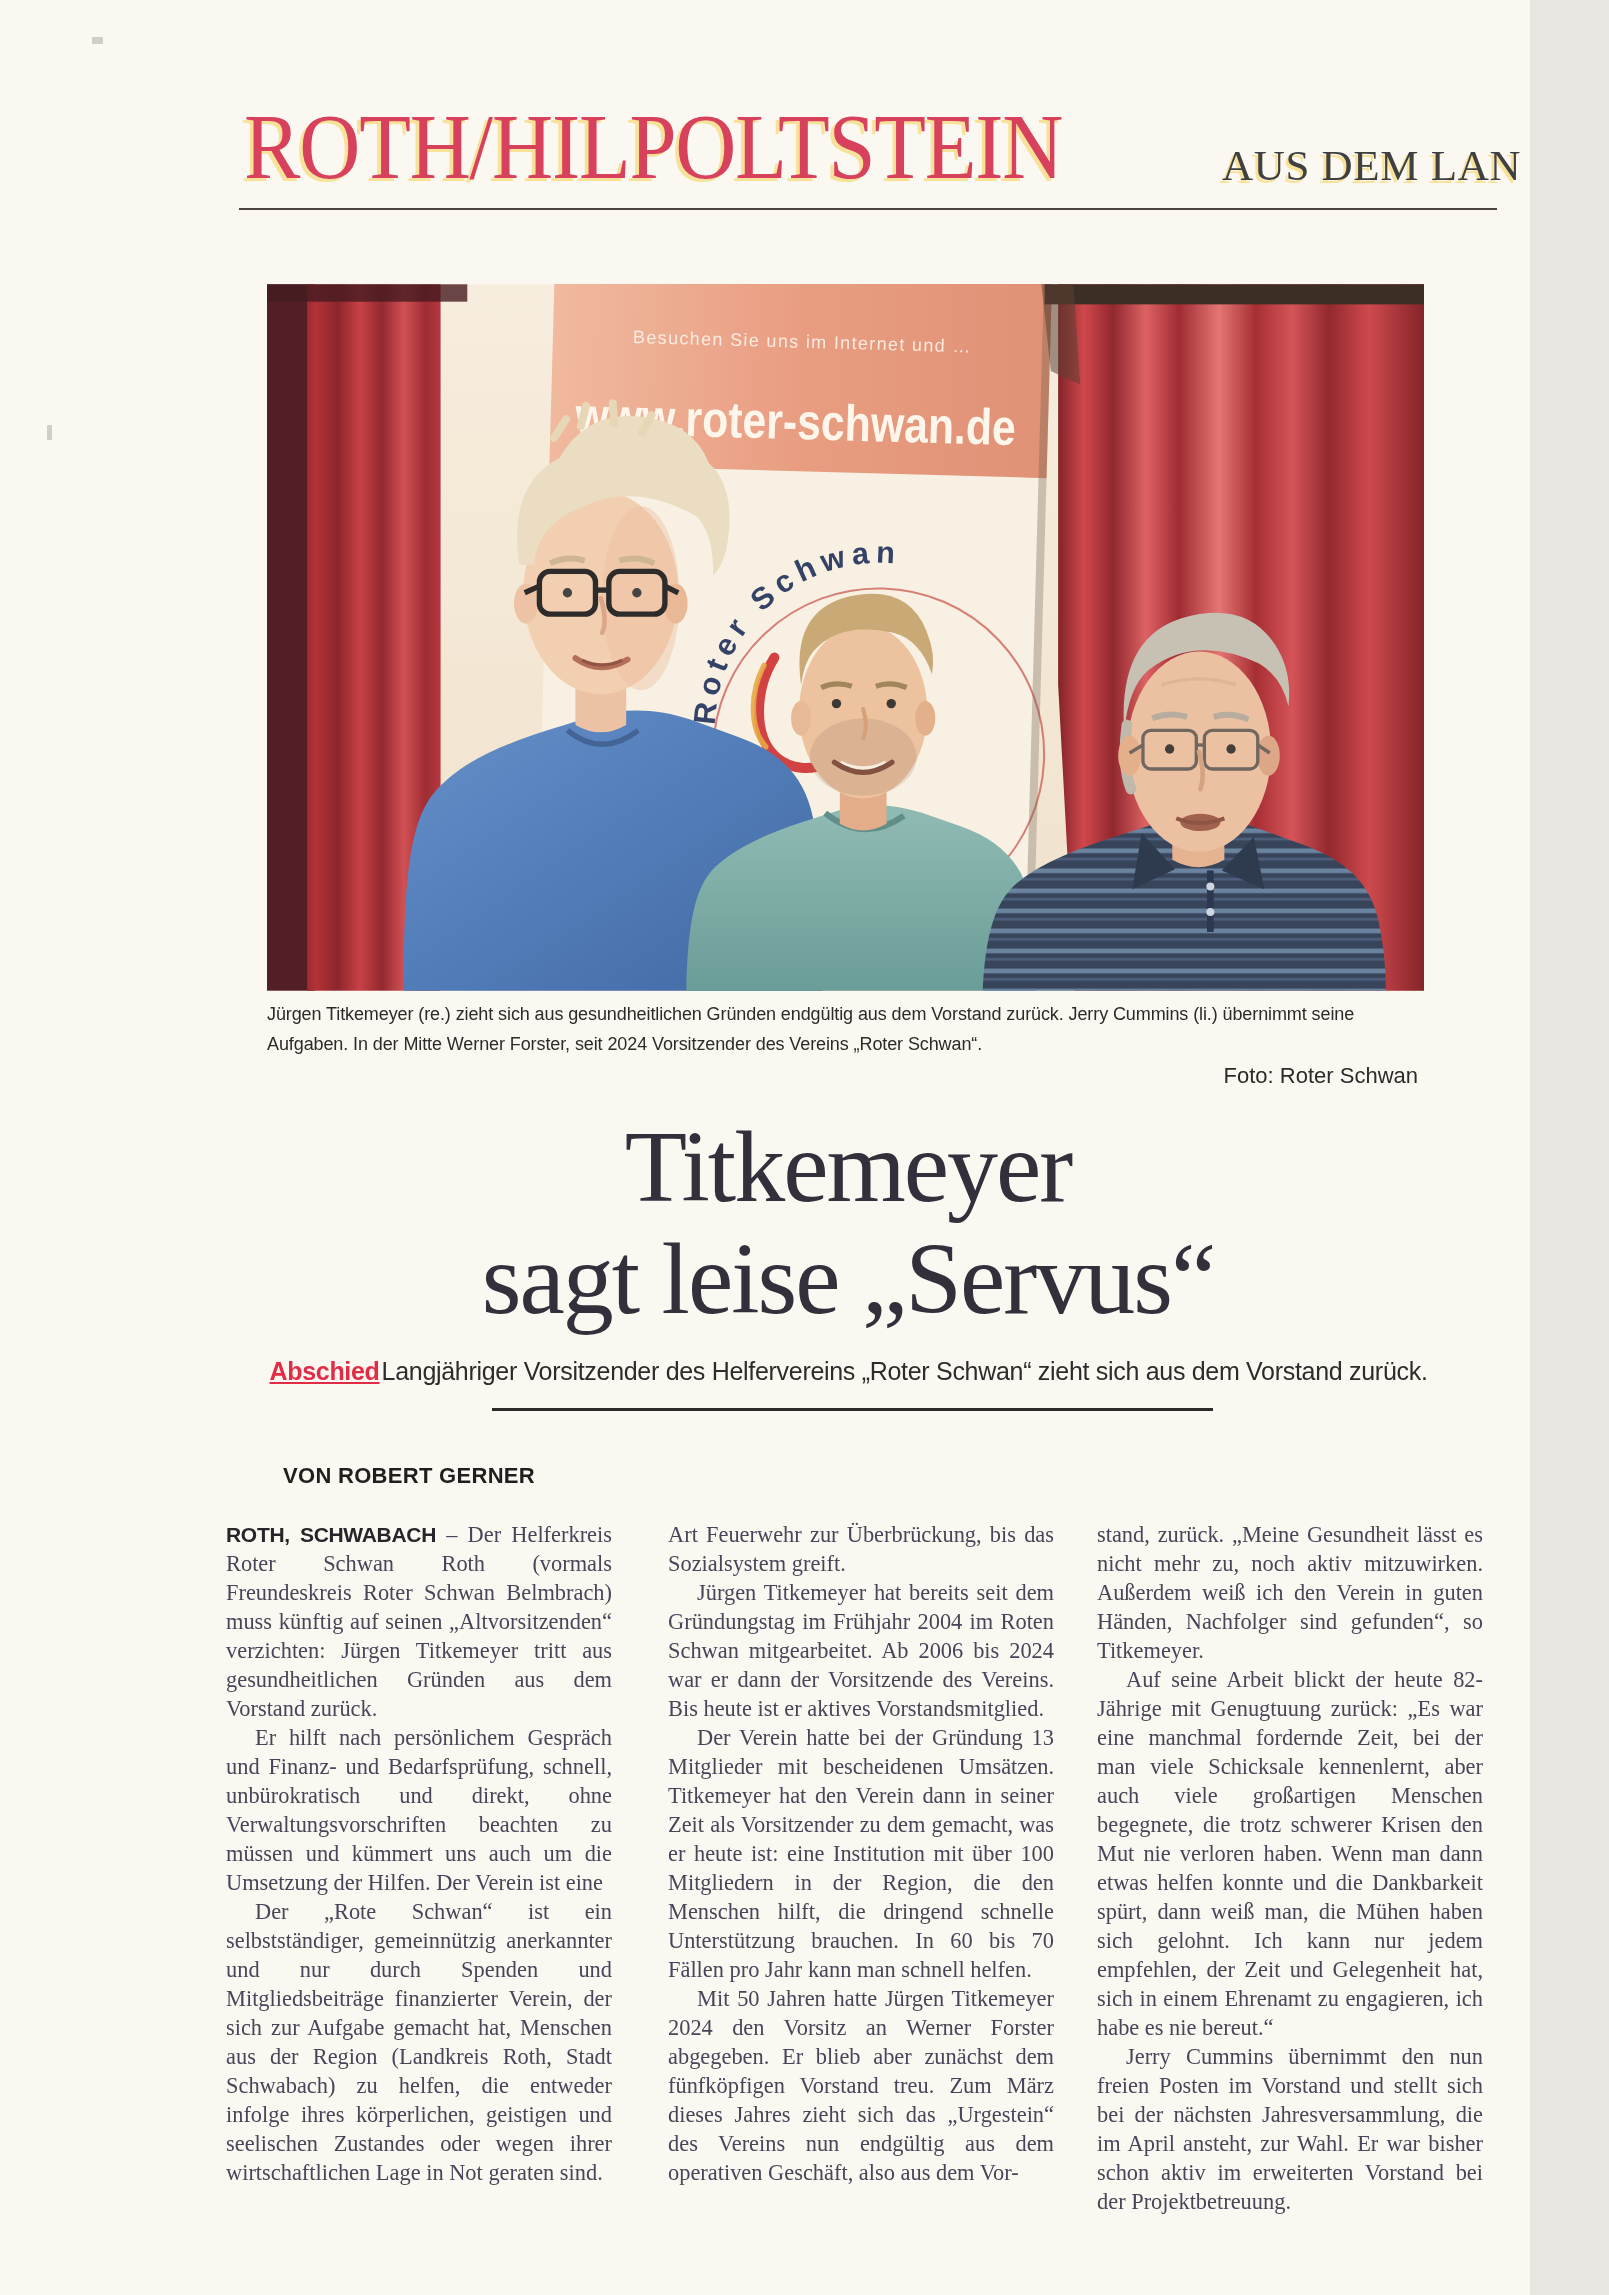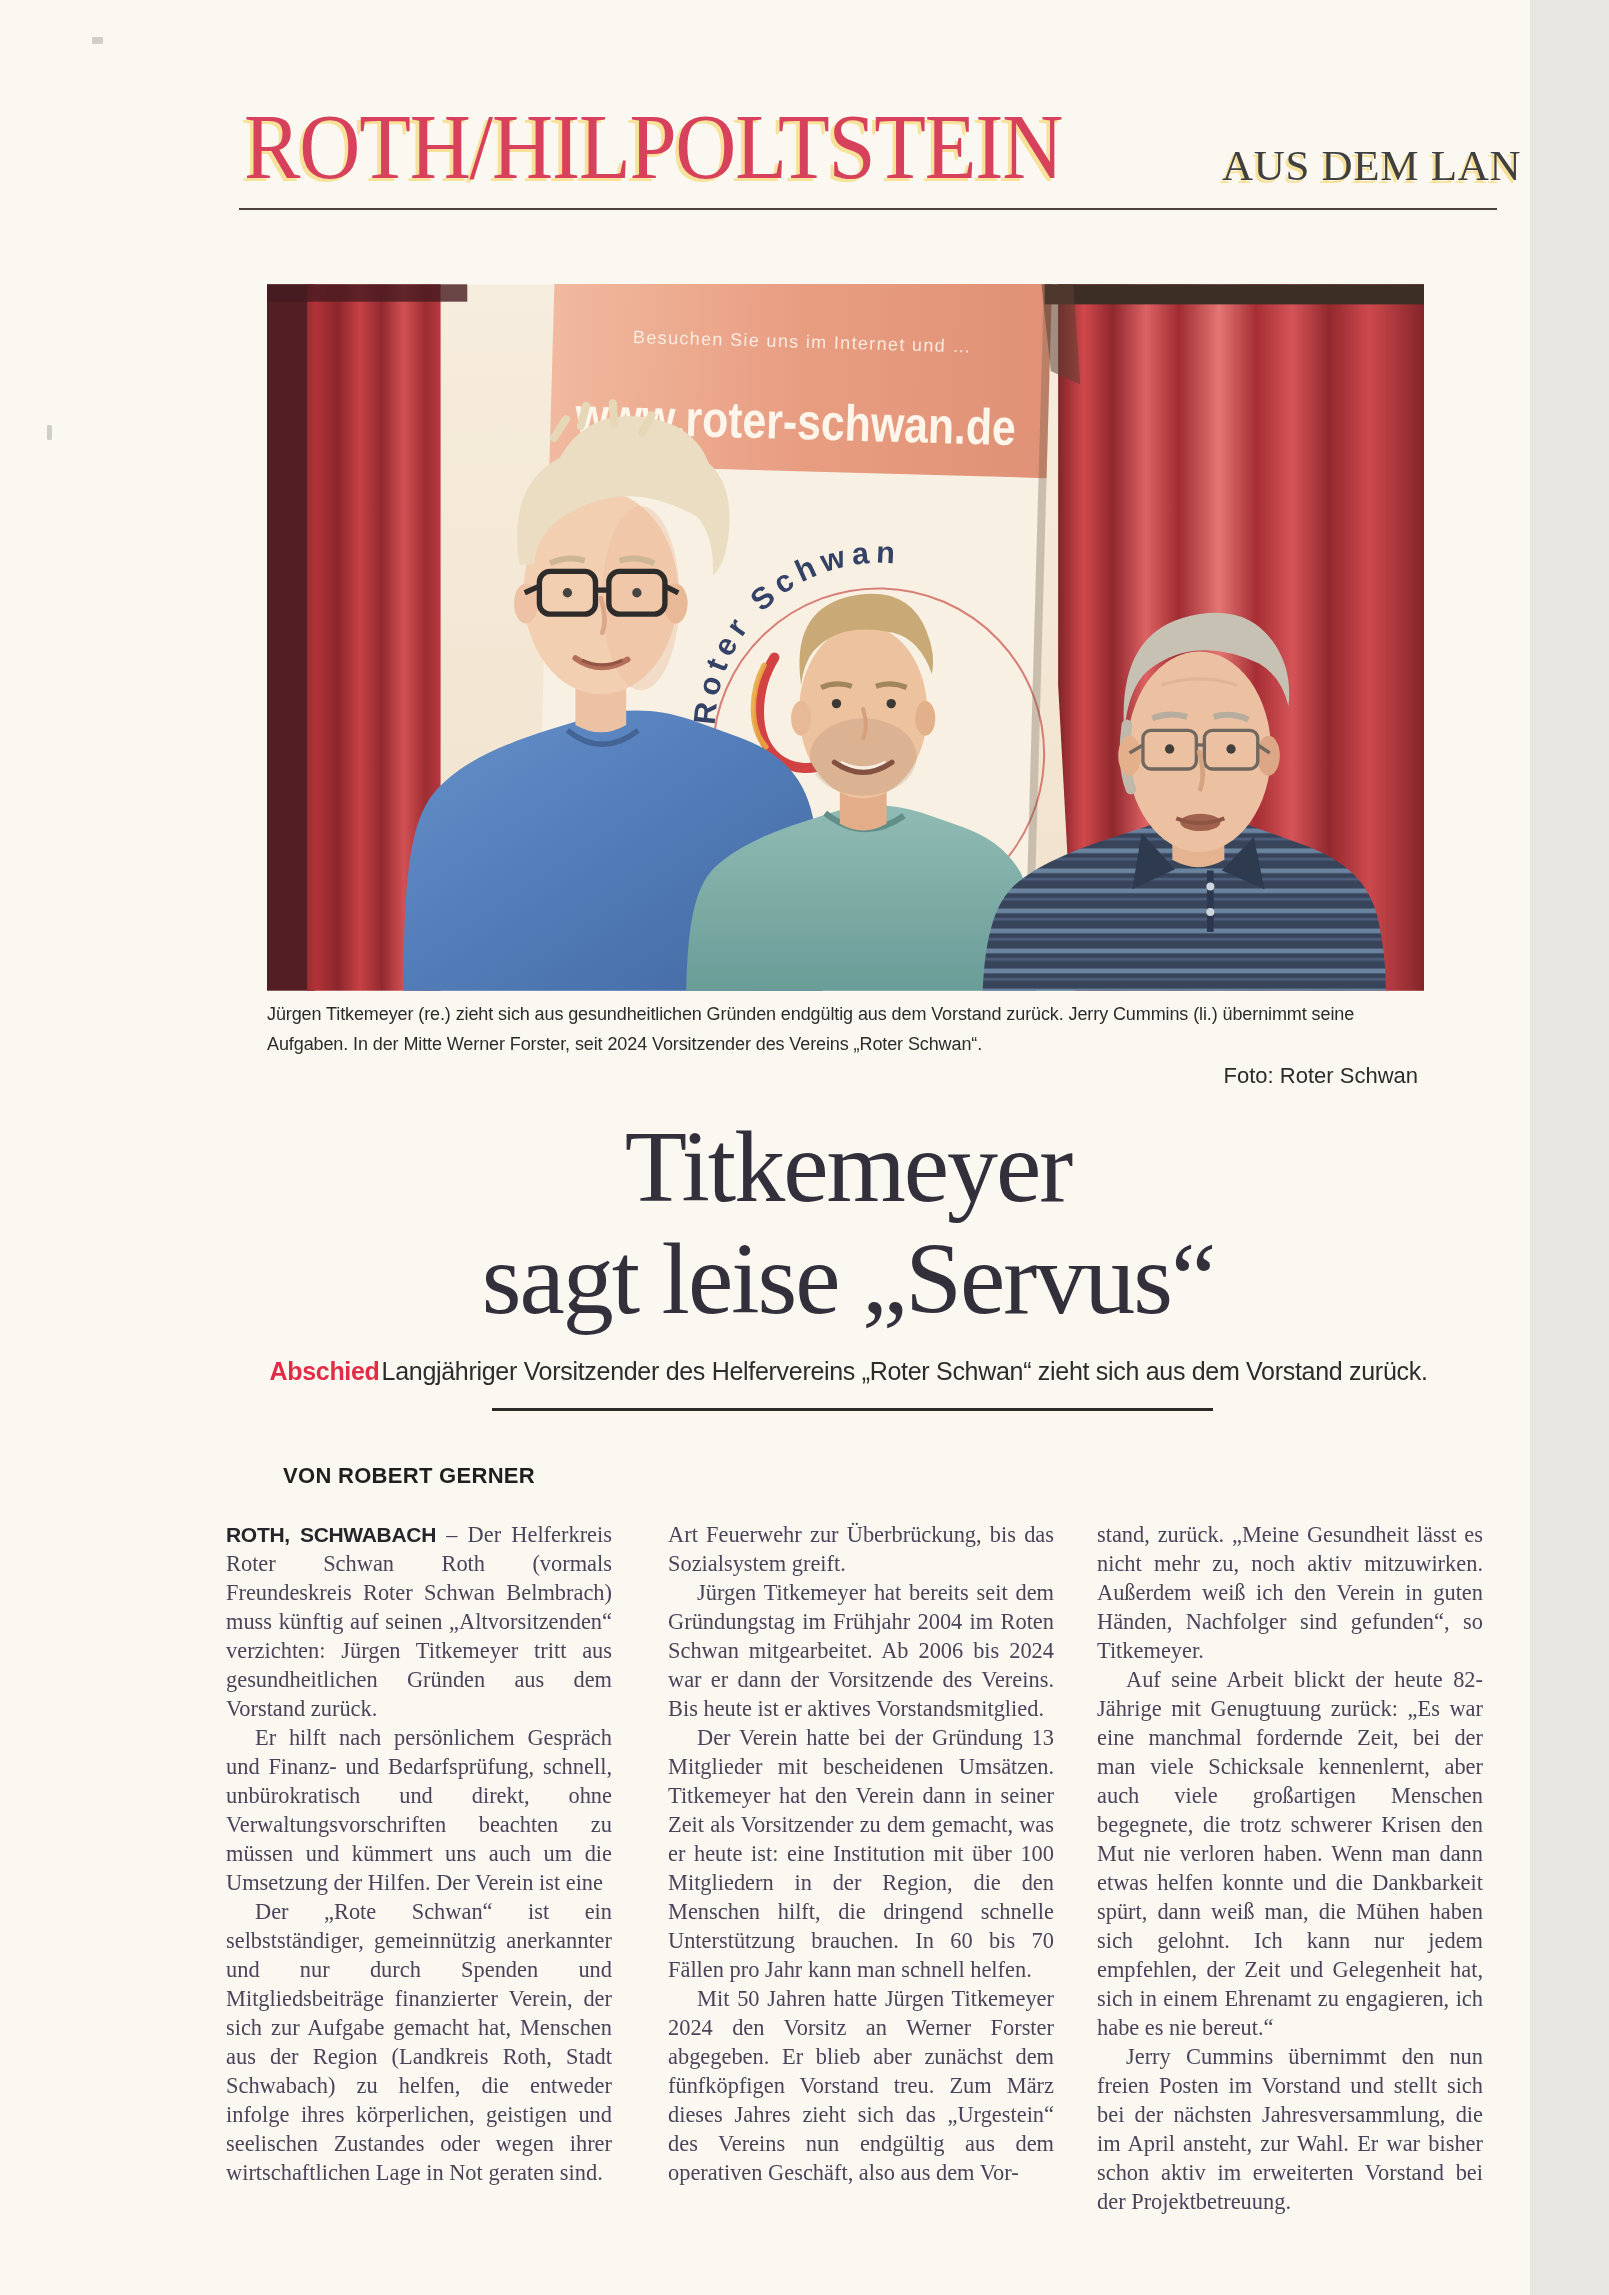--- a/index.html
+++ b/index.html
@@ -25,21 +25,21 @@
     letter-spacing:-0.1px;}
   .credit{position:absolute;left:259px;top:1063px;width:1159px;text-align:right;
     font-family:"Liberation Sans",sans-serif;font-size:22px;color:#2b2b2b;}
   
   .headline{position:absolute;left:150px;top:1111px;width:1396px;text-align:center;
     font-family:"Liberation Serif",serif;font-size:102px;line-height:112px;color:#33303c;
     letter-spacing:-2px;}
   
   .kicker{position:absolute;left:194px;top:1357px;width:1309px;text-align:center;
     font-family:"Liberation Sans",sans-serif;font-size:25px;color:#2c2c2c;letter-spacing:-0.3px;}
-  .kicker-label{color:#e22c46;font-weight:bold;margin-right:2px;}
+  .kicker-label{color:#e22c46;font-weight:bold;margin-right:2px;text-decoration:underline;}
   .kicker-rule{position:absolute;left:492px;top:1408px;width:721px;height:3.3px;background:#2d2a2a;}
   
   .byline{position:absolute;left:239px;top:1463px;font-family:"Liberation Sans",sans-serif;
     font-size:22px;font-weight:bold;color:#1f1f1f;letter-spacing:0.3px;margin-left:44px;}
   .col{position:absolute;top:1520px;width:386px;
     font-family:"Liberation Serif",serif;font-size:22.4px;line-height:29px;color:#4a4459;
     text-align:justify;hyphens:auto;-webkit-hyphens:auto;}
   .col-1{left:226px;}
   .col-2{left:668px;}
   .col-3{left:1097px;}

